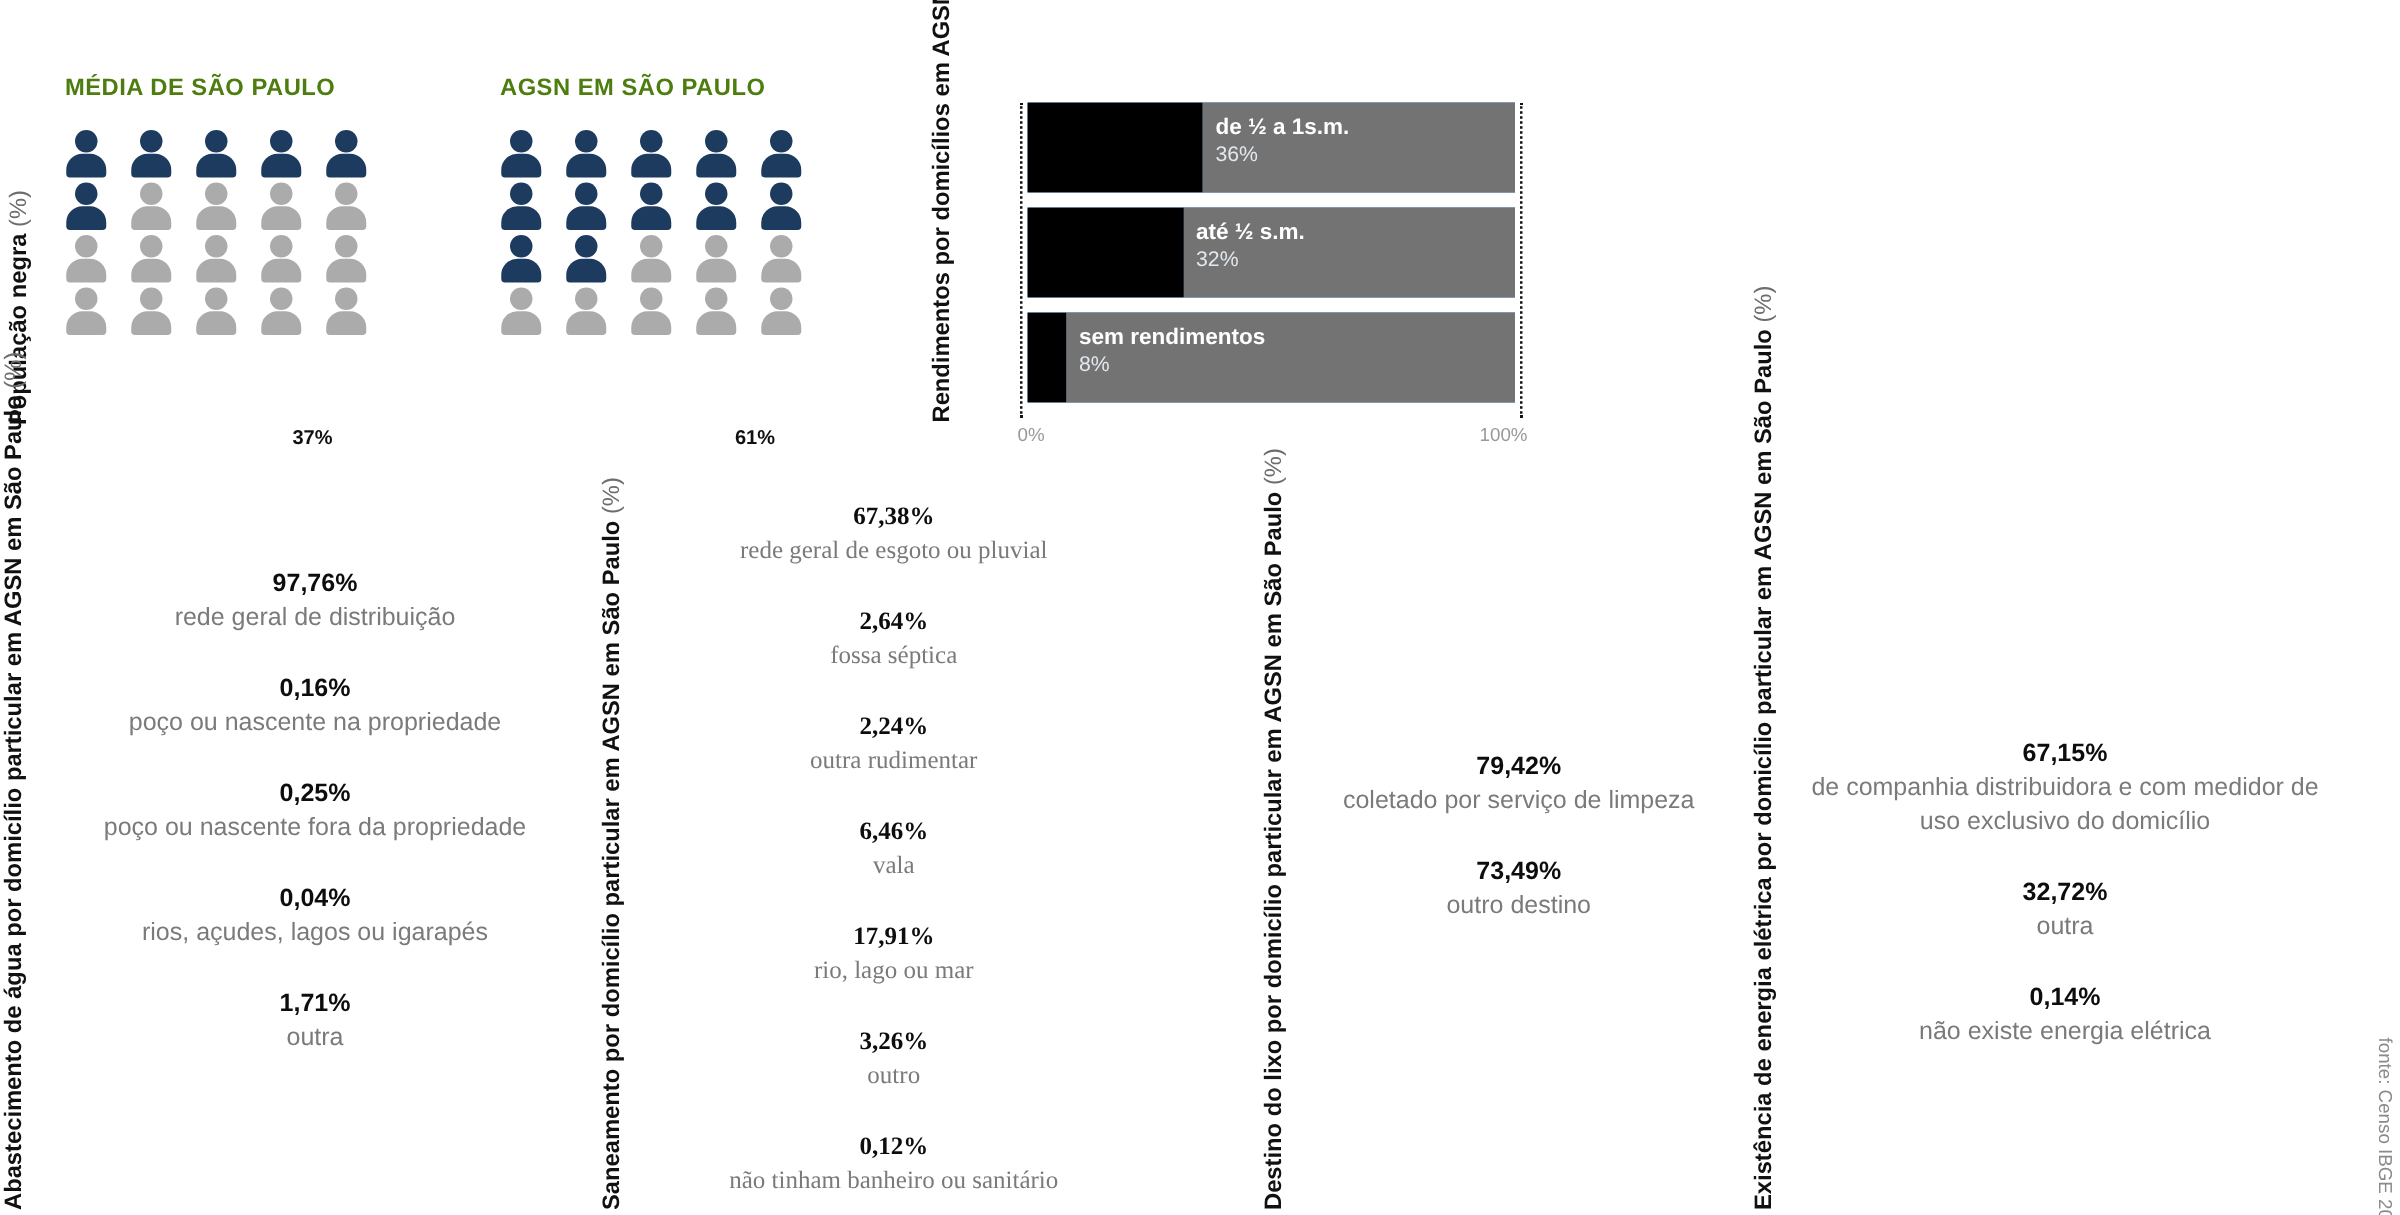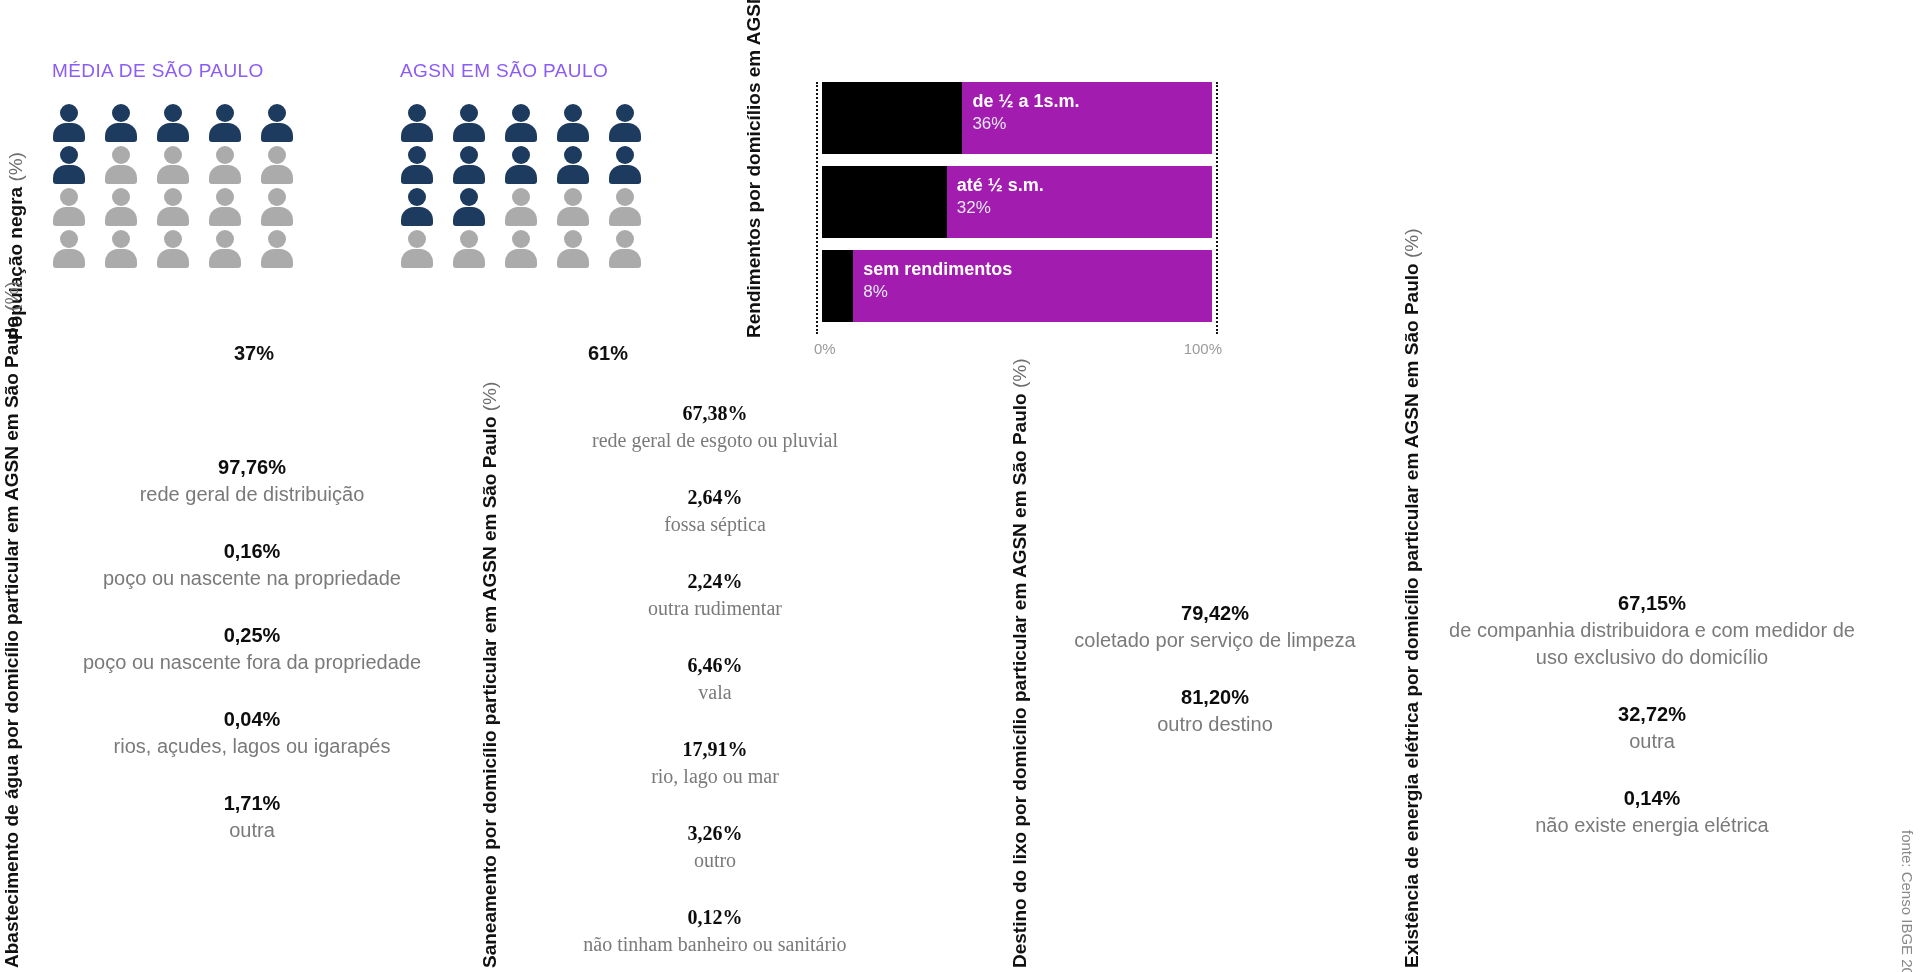--- a/index.html
+++ b/index.html
@@ -47,23 +47,23 @@
     height: 240px;
     font-size: 19px;
   }
 
   .picto-block { position: absolute; top: 60px; }
   #picto-media { left: 52px; }
   #picto-agsn  { left: 400px; }
 
   .picto-title {
     font-size: 19px;
-    font-weight: normal;
+    font-weight: bold;
     letter-spacing: 0.4px;
-    color: #8b5cf6;
+    color: #4d7c0f;
     margin-bottom: 22px;
     white-space: nowrap;
   }
   .picto-grid {
     display: grid;
     grid-template-columns: repeat(5, 52px);
     grid-auto-rows: 42px;
     gap: 0;
   }
   .person {
@@ -85,21 +85,21 @@
     background: currentColor;
     border-radius: 13px 13px 3px 3px;
   }
   .person.dark  { color: #1d3a5f; }
   .person.light { color: #ababab; }
 
   .picto-pct {
     position: absolute;
     right: 0;
     top: 282px;
-    font-size: 20px;
+    font-size: 16px;
     font-weight: bold;
     color: #111111;
   }
   #picto-media .picto-pct { left: 182px; }
   #picto-agsn  .picto-pct { left: 188px; }
 
   
   #income-chart {
     position: absolute;
     left: 742px;
@@ -122,21 +122,21 @@
   }
   .bar-row {
     position: relative;
     height: 72px;
     margin-bottom: 12px;
     display: flex;
     background: #134a7c;
     overflow: hidden;
   }
   .bar-black { background: #000000; height: 100%; flex: none; }
-  .bar-rest  { background: #a21caf; flex: 1 1 auto; position: relative; }
+  .bar-rest  { background: #737373; flex: 1 1 auto; position: relative; }
   .bar-text {
     position: absolute;
     left: 10px;
     top: 8px;
     color: #ffffff;
   }
   .bar-cat {
     font-size: 18px;
     font-weight: bold;
     white-space: nowrap;
@@ -523,21 +523,21 @@
   <div class="data-col" id="col-lixo">
     <div class="vlabel col-axis-label">
       <span>Destino do lixo por domicílio particular em AGSN em São Paulo</span><span class="pct-paren"> (%)</span>
     </div>
     <div class="col-items">
         <div class="stat">
           <div class="stat-value">79,42%</div>
           <div class="stat-label">coletado por serviço de limpeza</div>
         </div>
         <div class="stat">
-          <div class="stat-value">81,20%</div>
+          <div class="stat-value">73,49%</div>
           <div class="stat-label">outro destino</div>
         </div>
       </div>
   </div>
 
   <div class="data-col" id="col-energia">
     <div class="vlabel col-axis-label">
       <span>Existência de energia elétrica por domicílio particular em AGSN em São Paulo</span><span class="pct-paren"> (%)</span>
     </div>
     <div class="col-items">

